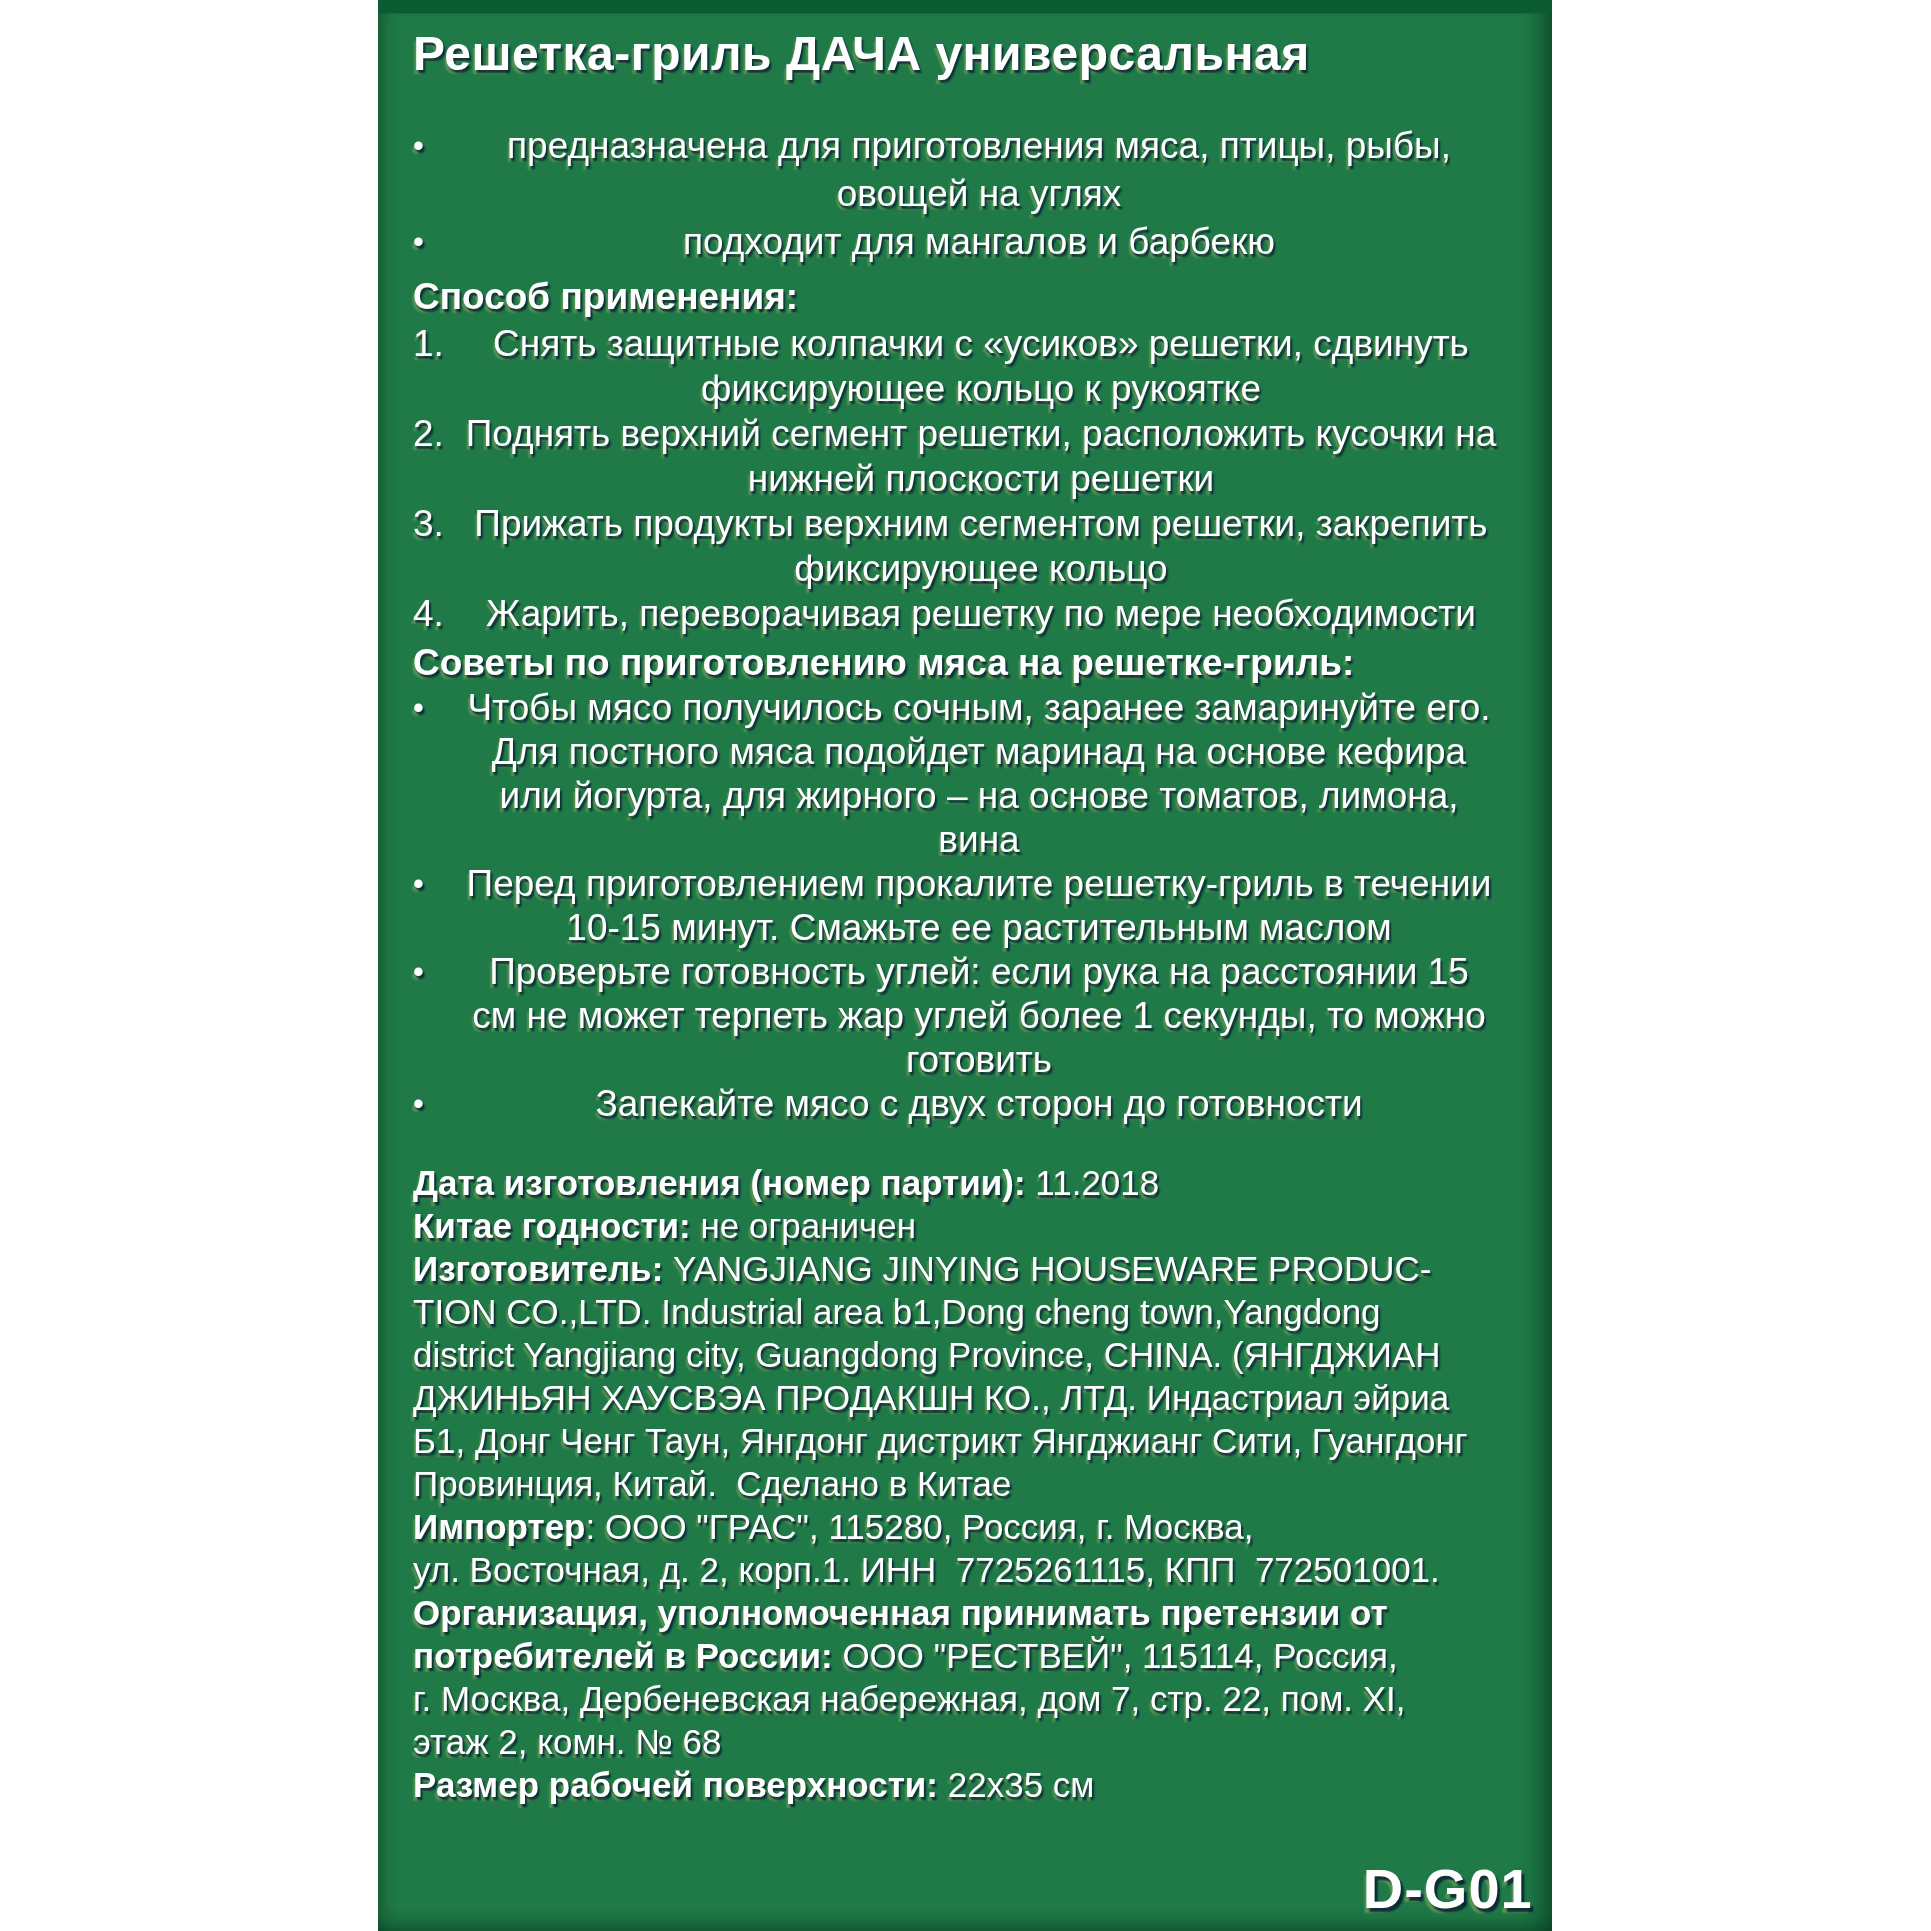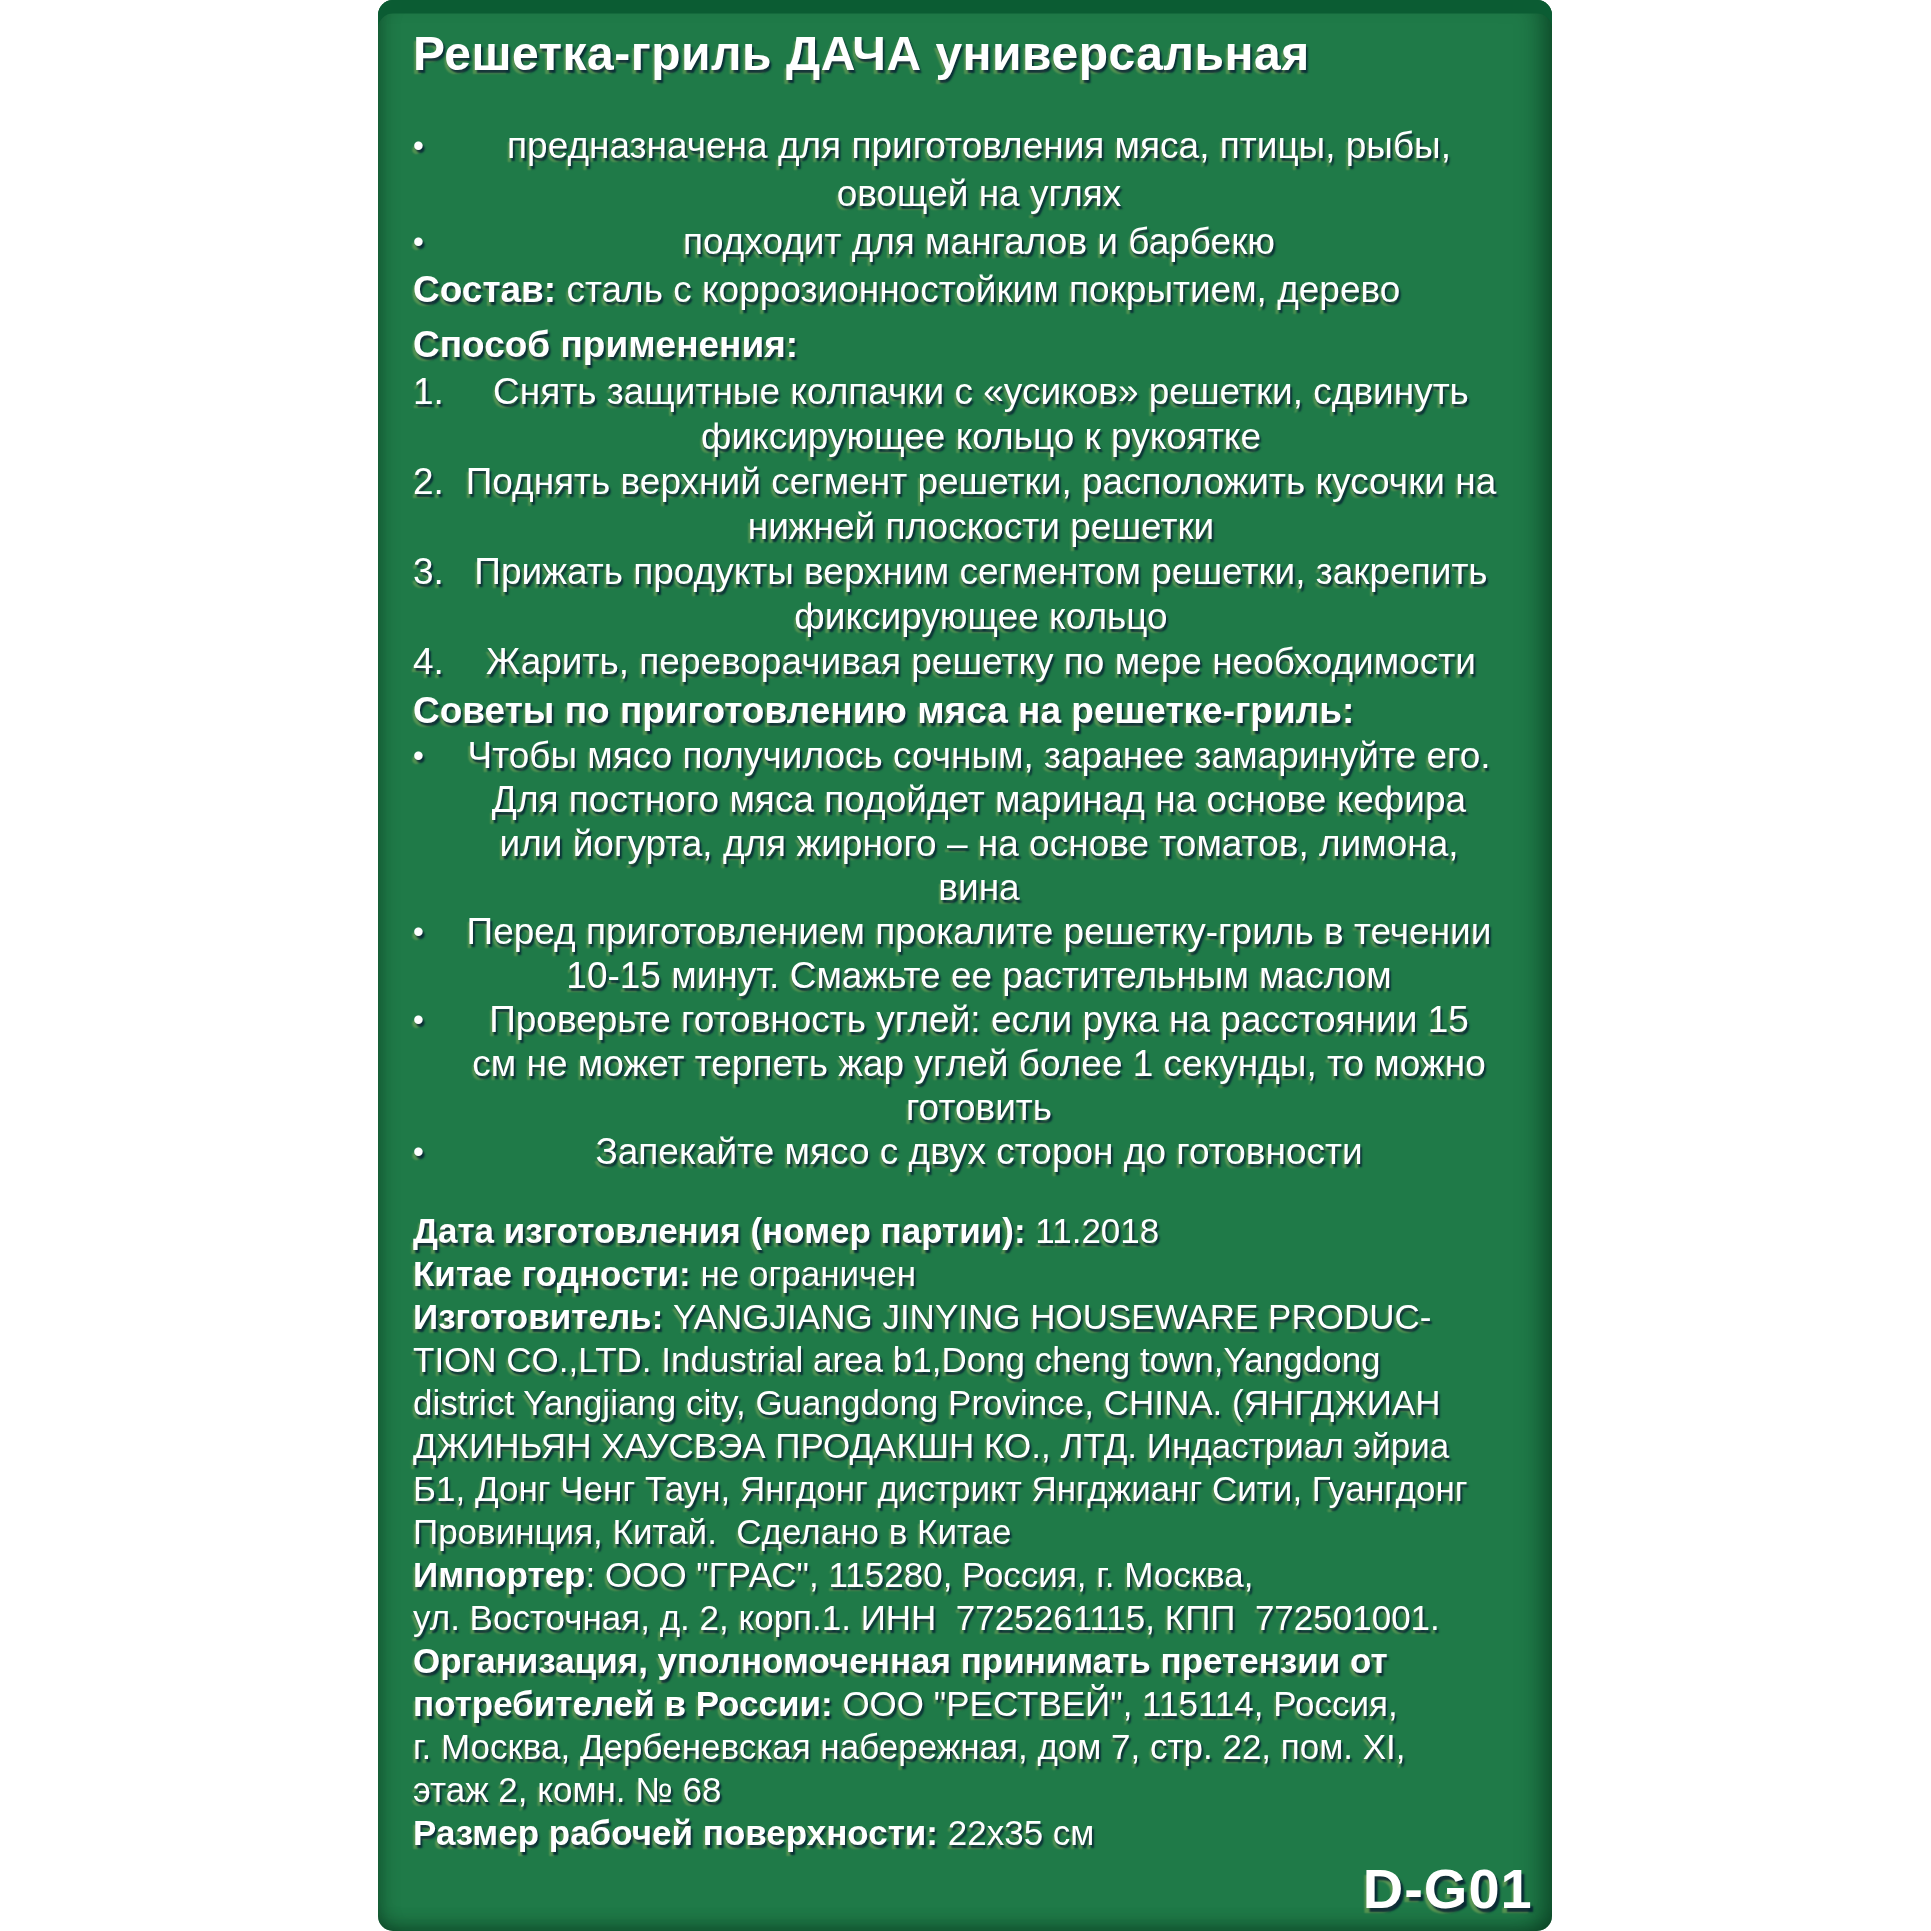--- a/index.html
+++ b/index.html
@@ -8,21 +8,20 @@
     background:#ffffff; overflow:hidden;
     font-family:"Liberation Sans", sans-serif;
   }
   .panel {
     position:absolute; left:378px; top:0; width:1174px; height:1931px;
     background:#1f7a48; overflow:hidden; color:#ffffff;
     box-shadow: inset 0 13.5px 0 #0b5c33,
                 inset -15.4px 0 25px -5.8px rgba(0,40,20,.55),
                 inset 11.6px 0 19.3px -9.7px rgba(0,30,15,.35),
                 inset 0 -11.6px 19.3px -7.7px rgba(0,30,15,.30);
-    border-radius: 15px;
   }
   .content {
     position:absolute; left:0; top:0; right:0; bottom:0;
     padding:25px 46px 0 35px;
     text-shadow: 1.9px 2.9px 1.9px rgba(3,22,48,.75), -1.9px 3.9px 1.9px rgba(225,215,110,.28);
   }
   .title {
     font-size:48px; font-weight:700; line-height:58px; letter-spacing:0.5px;
     white-space:pre-wrap;
   }
@@ -62,21 +61,20 @@
         </div>
       </div>
       <div class="row">
         <span class="marker ln">•</span>
         <div class="lines">
           <div class="ln">подходит для мангалов и барбекю</div>
         </div>
       </div>
     </div>
 
-    <div class="ln"><span class="b">Состав:</span><span> сталь с коррозионностойким покрытием, дерево</span></div>
 
     <div class="ln b usage-heading">Способ применения:</div>
 
     <div class="steps">
       <div class="row">
         <span class="num ln">1.</span>
         <div class="lines">
           <div class="ln">Снять защитные колпачки с «усиков» решетки, сдвинуть</div>
           <div class="ln">фиксирующее кольцо к рукоятке</div>
         </div>

